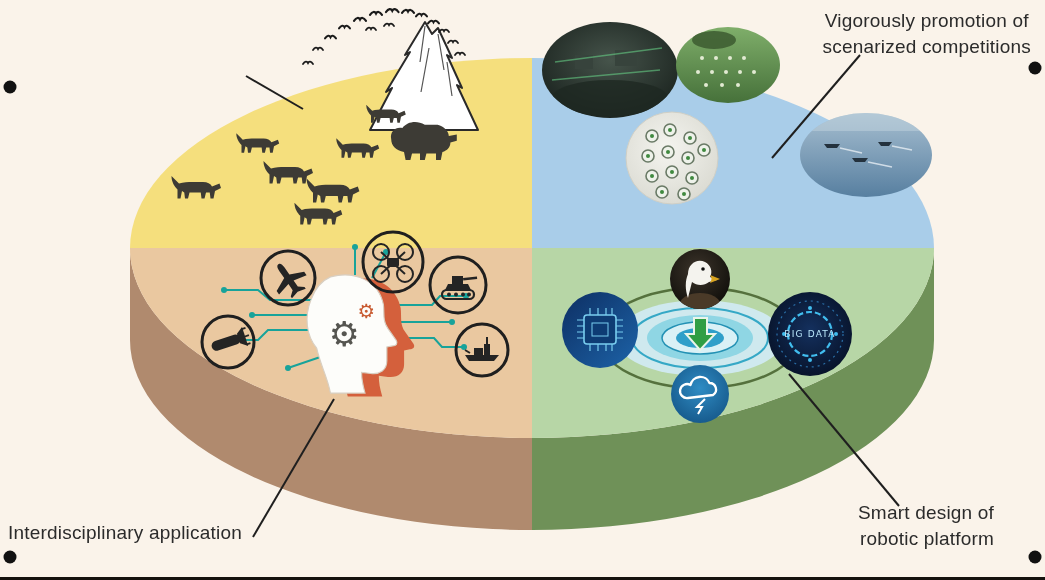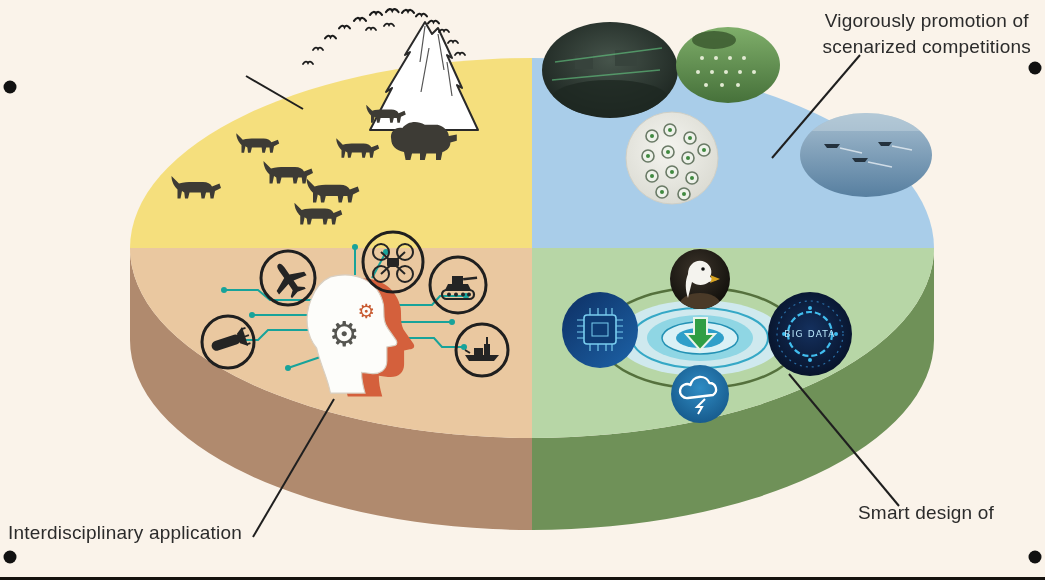--- a/index.html
+++ b/index.html
@@ -342,16 +342,17 @@
 
   <div class="callout tr">
     <span>Vigorously promotion of</span>
     <span>scenarized competitions</span>
   </div>
   <div class="callout bl">
     <span>Interdisciplinary application</span>
   </div>
   <div class="callout br">
     <span>Smart design of</span>
+    <span>robotic platform</span>
   </div>
 
   <div class="bottom-bar"></div>
 </div>
 
 </body></html>

